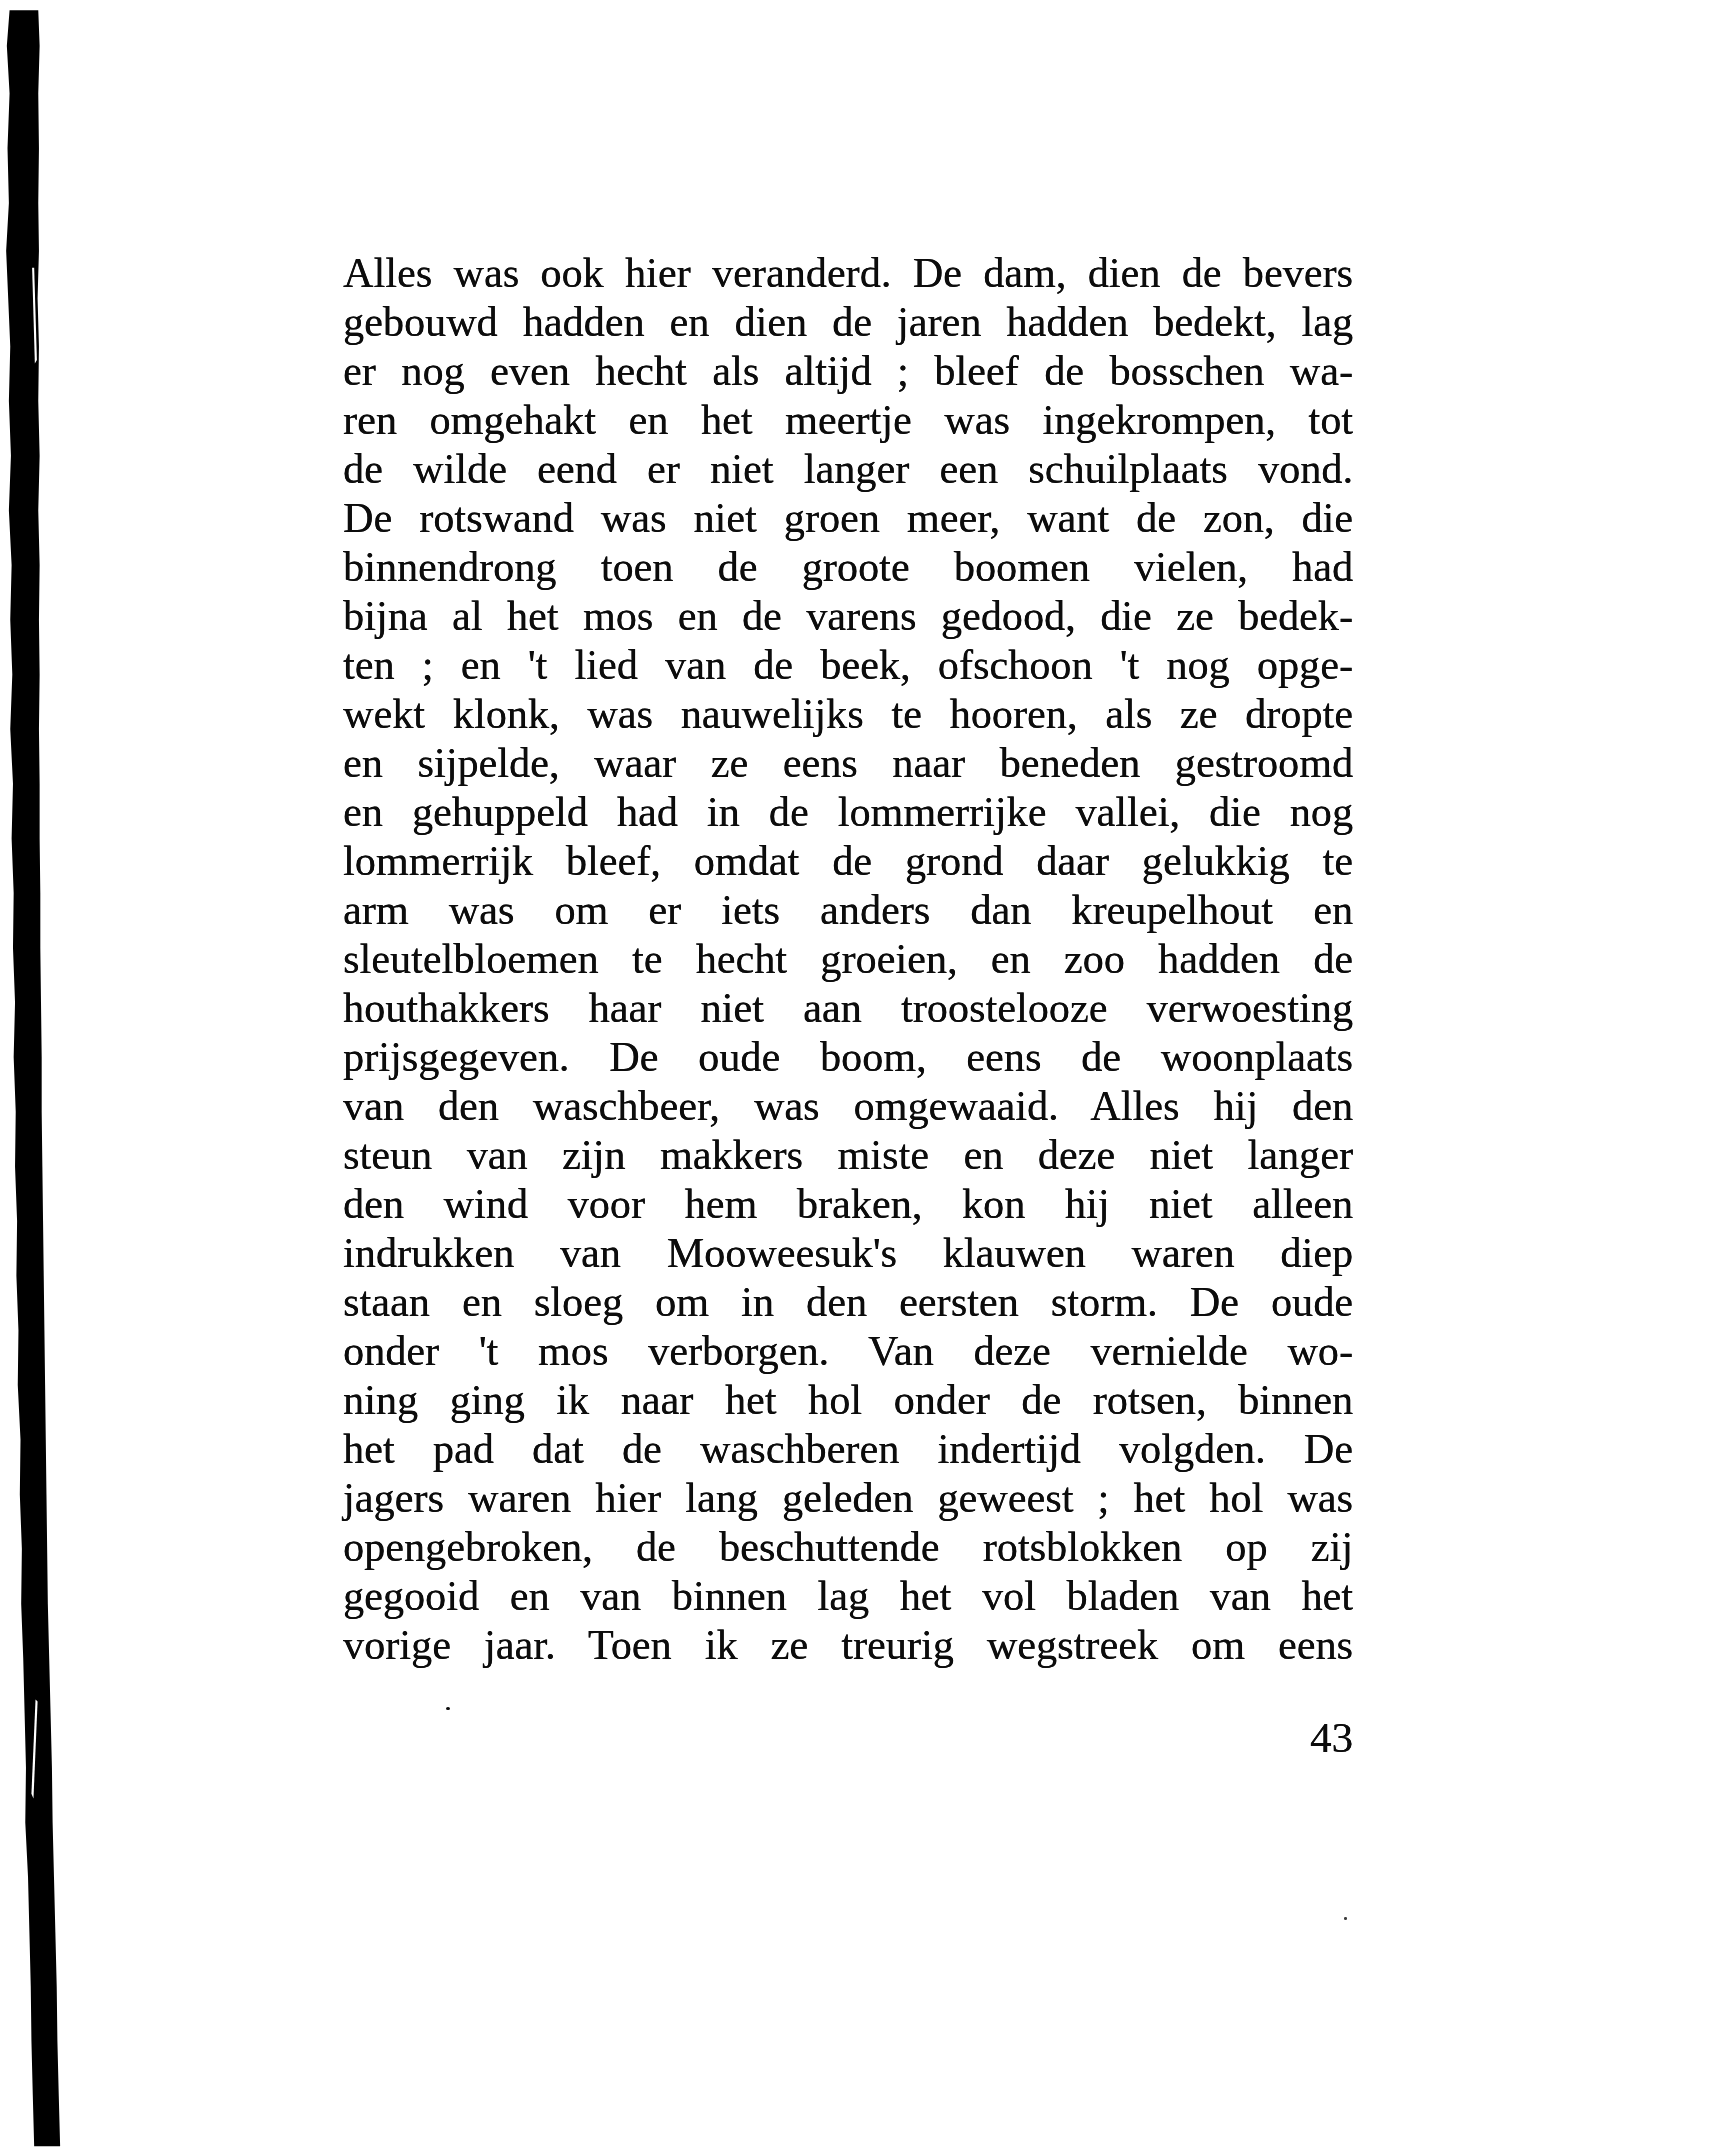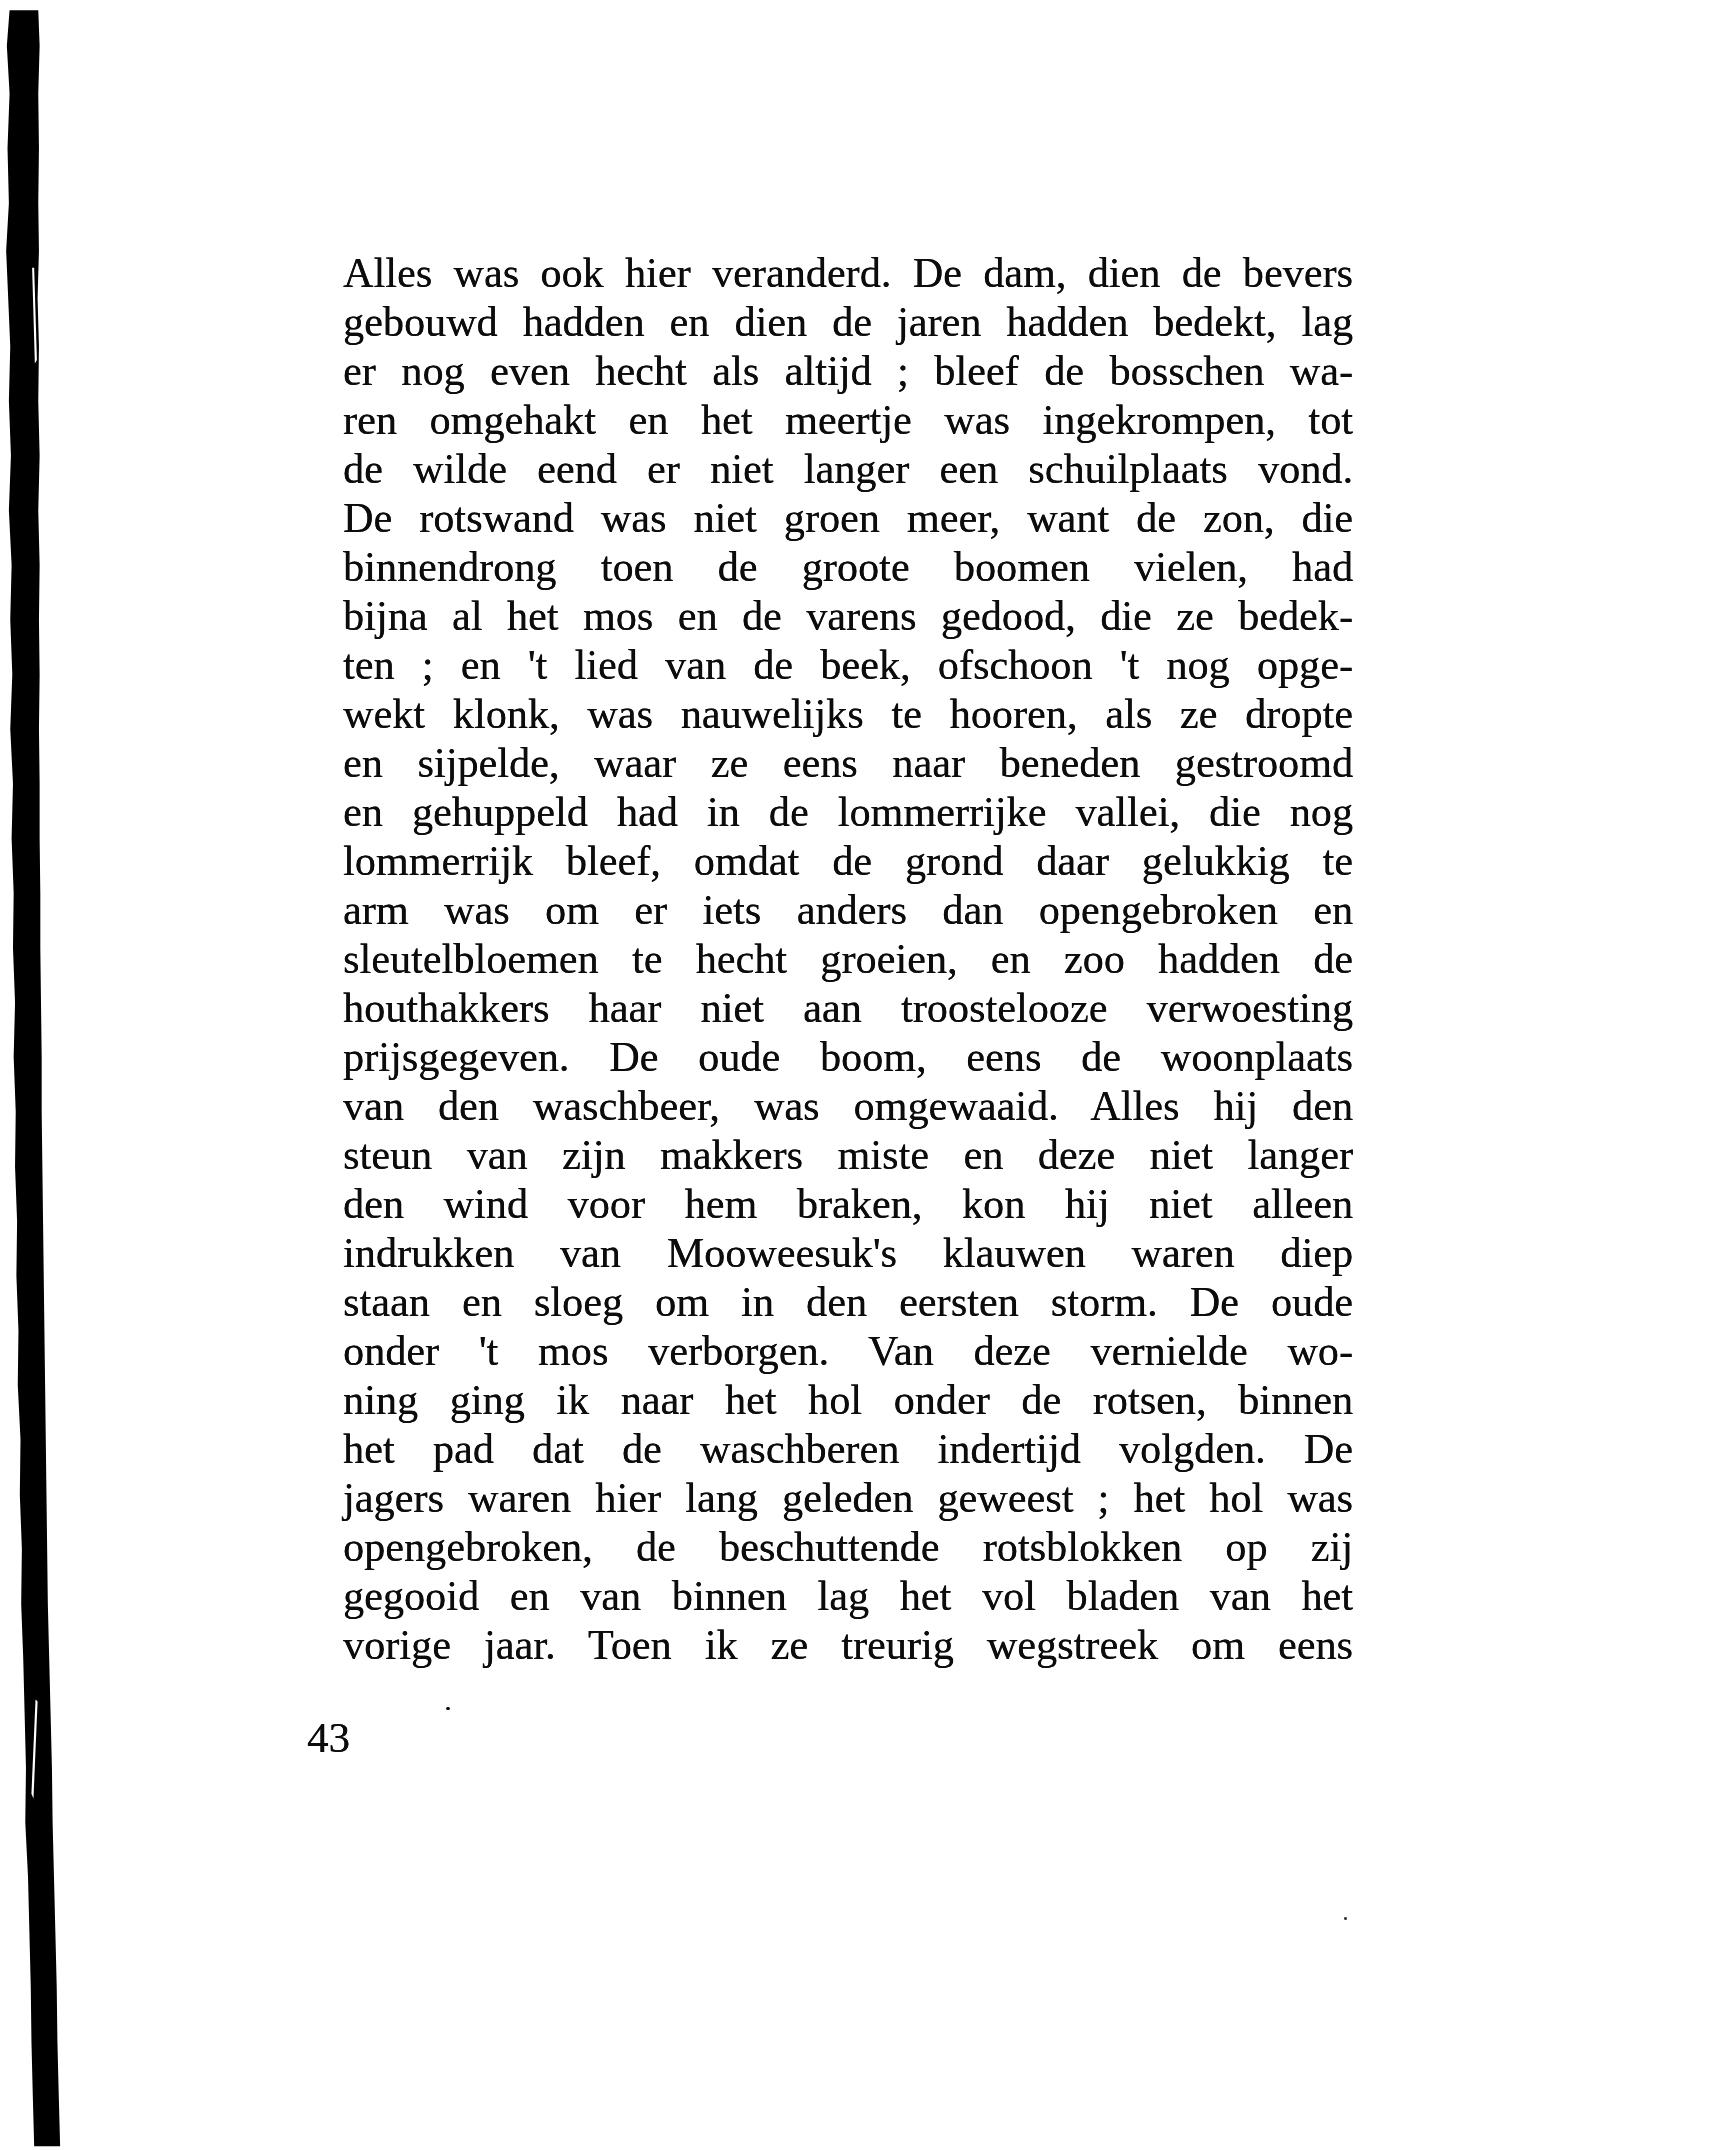--- a/index.html
+++ b/index.html
@@ -34,21 +34,21 @@
     text-align-last: justify;
     white-space: nowrap;
     letter-spacing: 0.1px;
     text-shadow: 0.3px 0 0 var(--ink);
     margin-left: 36px;
   }
   .page-number {
     position: absolute;
     left: 307px; top: 1713px;
     width: 1046px;
-    text-align: left;
+    text-align: right;
     font-size: 43px;
     line-height: 49px;
     color: var(--ink);
     text-shadow: 0.3px 0 0 var(--ink);
   }
   .ink-speck {
     position: absolute;
     background: var(--ink);
     border-radius: 50%;
   }
@@ -81,21 +81,21 @@
       <div class="line">ren omgehakt en het meertje was ingekrompen, tot</div>
       <div class="line">de wilde eend er niet langer een schuilplaats vond.</div>
       <div class="line">De rotswand was niet groen meer, want de zon, die</div>
       <div class="line">binnendrong toen de groote boomen vielen, had</div>
       <div class="line">bijna al het mos en de varens gedood, die ze bedek-</div>
       <div class="line">ten ; en 't lied van de beek, ofschoon 't nog opge-</div>
       <div class="line">wekt klonk, was nauwelijks te hooren, als ze dropte</div>
       <div class="line">en sijpelde, waar ze eens naar beneden gestroomd</div>
       <div class="line">en gehuppeld had in de lommerrijke vallei, die nog</div>
       <div class="line">lommerrijk bleef, omdat de grond daar gelukkig te</div>
-      <div class="line">arm was om er iets anders dan opengebroken en</div>
+      <div class="line">arm was om er iets anders dan kreupelhout en</div>
       <div class="line">sleutelbloemen te hecht groeien, en zoo hadden de</div>
       <div class="line">houthakkers haar niet aan troostelooze verwoesting</div>
       <div class="line">prijsgegeven. De oude boom, eens de woonplaats</div>
       <div class="line">van den waschbeer, was omgewaaid. Alles hij den</div>
       <div class="line">steun van zijn makkers miste en deze niet langer</div>
       <div class="line">den wind voor hem braken, kon hij niet alleen</div>
       <div class="line">indrukken van Mooweesuk's klauwen waren diep</div>
       <div class="line">staan en sloeg om in den eersten storm. De oude</div>
       <div class="line">onder 't mos verborgen. Van deze vernielde wo-</div>
       <div class="line">ning ging ik naar het hol onder de rotsen, binnen</div>

